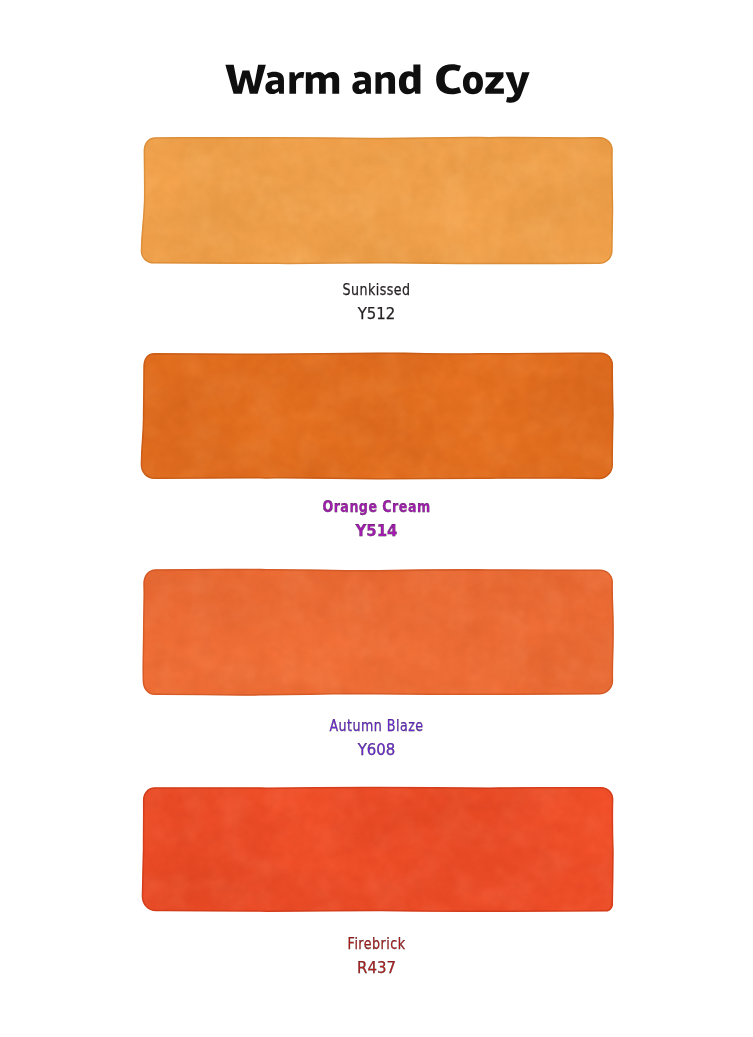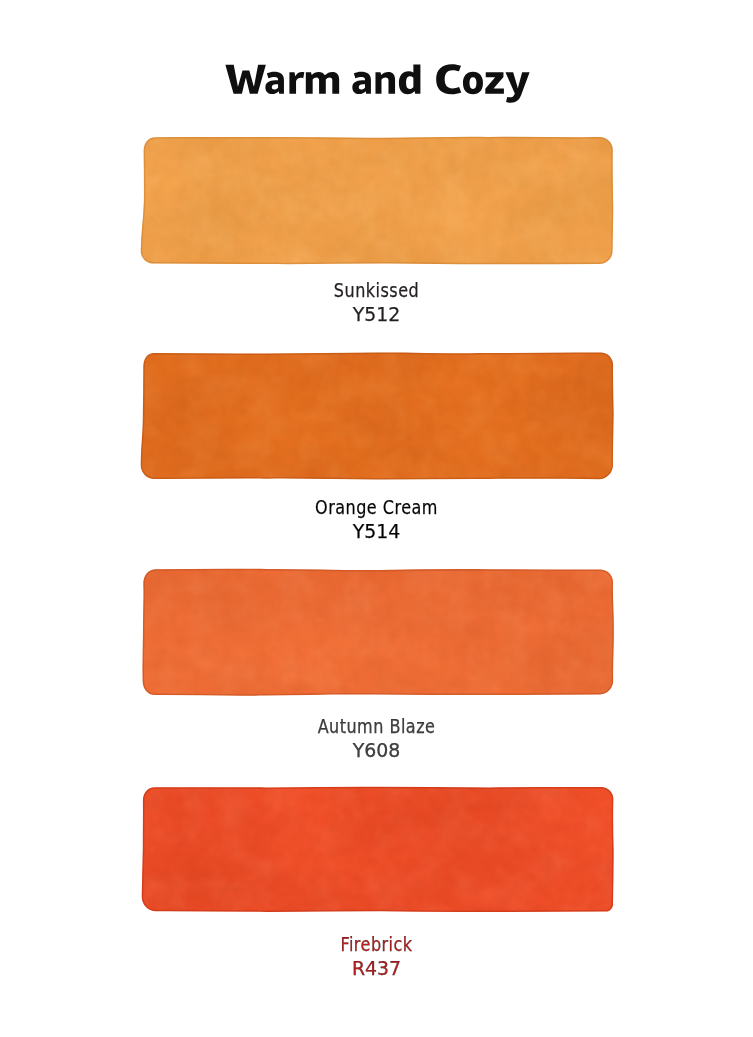--- a/index.html
+++ b/index.html
@@ -2,21 +2,21 @@
 <html><head>
 <meta charset="utf-8">
 <title>Warm and Cozy</title>
 <style>
 html,body{margin:0;padding:0;background:#ffffff;}
 body{width:753px;height:1037px;overflow:hidden;-webkit-font-smoothing:antialiased;
   font-family:"DejaVu Sans",sans-serif;}
 .page{position:relative;width:753px;height:1037px;background:#ffffff;}
 .swatch-canvas{position:absolute;left:0;top:0;width:753px;height:1037px;}
 .label{position:absolute;left:0;width:753px;text-align:center;
-  font-family:"DejaVu Sans",sans-serif;font-weight:400;font-size:19px;
+  font-family:"DejaVu Sans",sans-serif;font-weight:400;font-size:15px;
   color:#231f20;line-height:24.2px;-webkit-text-stroke:0.25px #231f20;}
 .label .swatch-name{display:block;transform:scaleX(0.845);transform-origin:center;letter-spacing:0.55px;}
 .label .swatch-code{display:block;transform:scaleX(0.995);transform-origin:center;}
 </style>
 </head>
 <body style="background: rgb(255, 255, 255);">
 
 <div class="page" style="background: rgb(255, 255, 255);">
   <svg class="swatch-canvas" viewBox="0 0 753 1037" width="753" height="1037">
   <defs>
@@ -117,25 +117,25 @@
         <path d="M155.00,787.30C192.18,787.13 229.37,787.32 266.55,787.40C303.73,787.35 340.92,786.62 378.10,786.80C415.28,786.81 452.47,787.38 489.65,787.50C526.83,786.99 564.02,786.81 601.20,786.90C607.83,786.90 613.40,792.27 613.40,798.90C612.87,816.47 613.25,834.03 613.70,851.60C613.44,869.17 613.52,886.73 613.00,904.30C613.00,908.17 610.07,911.60 606.20,911.60C568.68,911.58 531.17,911.98 493.65,911.92C456.13,912.39 418.62,911.70 381.10,911.25C343.58,911.33 306.07,911.57 268.55,911.88C231.03,911.90 193.52,911.14 156.00,911.30C147.72,911.30 141.70,904.58 141.70,896.30C142.21,880.40 142.28,864.50 142.80,848.60C142.66,832.70 143.11,816.80 142.90,800.90C142.90,793.17 147.27,787.30 155.00,787.30Z" fill="#F3512B"></path>
         <rect x="0" y="0" width="753" height="1037" fill="#F3512B" filter="url(#watercolor-texture-3)"></rect>
         <path d="M155.00,787.30C192.18,787.13 229.37,787.32 266.55,787.40C303.73,787.35 340.92,786.62 378.10,786.80C415.28,786.81 452.47,787.38 489.65,787.50C526.83,786.99 564.02,786.81 601.20,786.90C607.83,786.90 613.40,792.27 613.40,798.90C612.87,816.47 613.25,834.03 613.70,851.60C613.44,869.17 613.52,886.73 613.00,904.30C613.00,908.17 610.07,911.60 606.20,911.60C568.68,911.58 531.17,911.98 493.65,911.92C456.13,912.39 418.62,911.70 381.10,911.25C343.58,911.33 306.07,911.57 268.55,911.88C231.03,911.90 193.52,911.14 156.00,911.30C147.72,911.30 141.70,904.58 141.70,896.30C142.21,880.40 142.28,864.50 142.80,848.60C142.66,832.70 143.11,816.80 142.90,800.90C142.90,793.17 147.27,787.30 155.00,787.30Z" fill="none" stroke="#C83414" stroke-width="3.0" stroke-opacity="0.62"></path>
       </g>
     </svg>
   <div>
       <div class="label" style="top: 278px; color: rgb(35, 31, 32);">
         <div class="swatch-name">Sunkissed</div>
         <div class="swatch-code">Y512</div>
       </div>
-      <div class="label" style="top: 495px; color: #000000;">
+      <div class="label" style="top: 495px; color: #a21caf; font-weight: bold;">
         <div class="swatch-name">Orange Cream</div>
         <div class="swatch-code">Y514</div>
       </div>
-      <div class="label" style="top: 714px; color: #404040;">
+      <div class="label" style="top: 714px; color: #6d28d9;">
         <div class="swatch-name">Autumn Blaze</div>
         <div class="swatch-code">Y608</div>
       </div>
       <div class="label" style="top: 932px; color: #b91c1c;">
         <div class="swatch-name">Firebrick</div>
         <div class="swatch-code">R437</div>
       </div>
     </div>
 
 </div>

